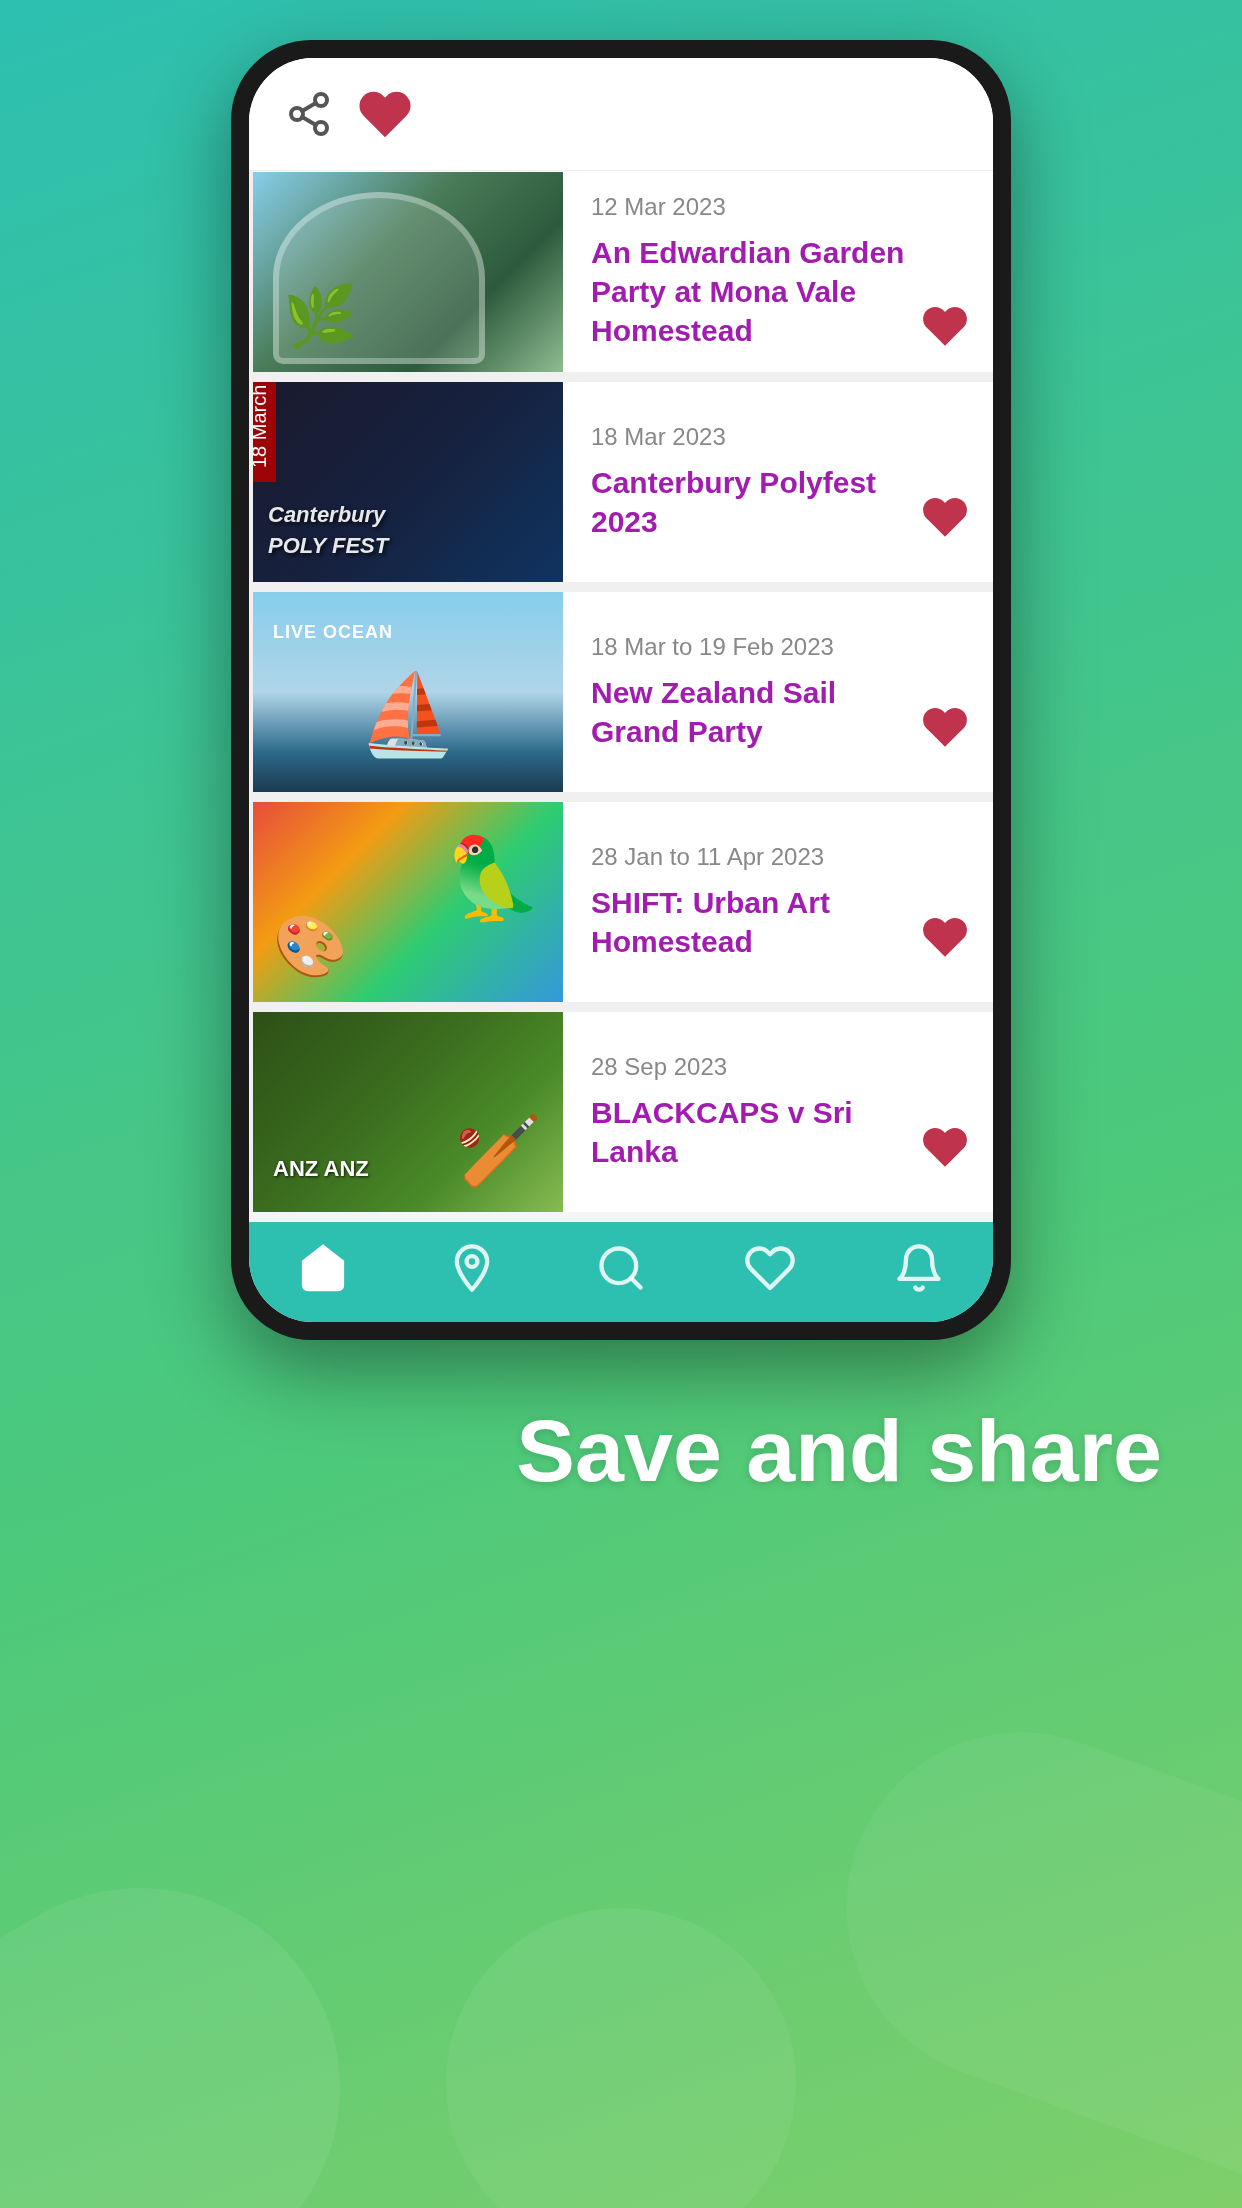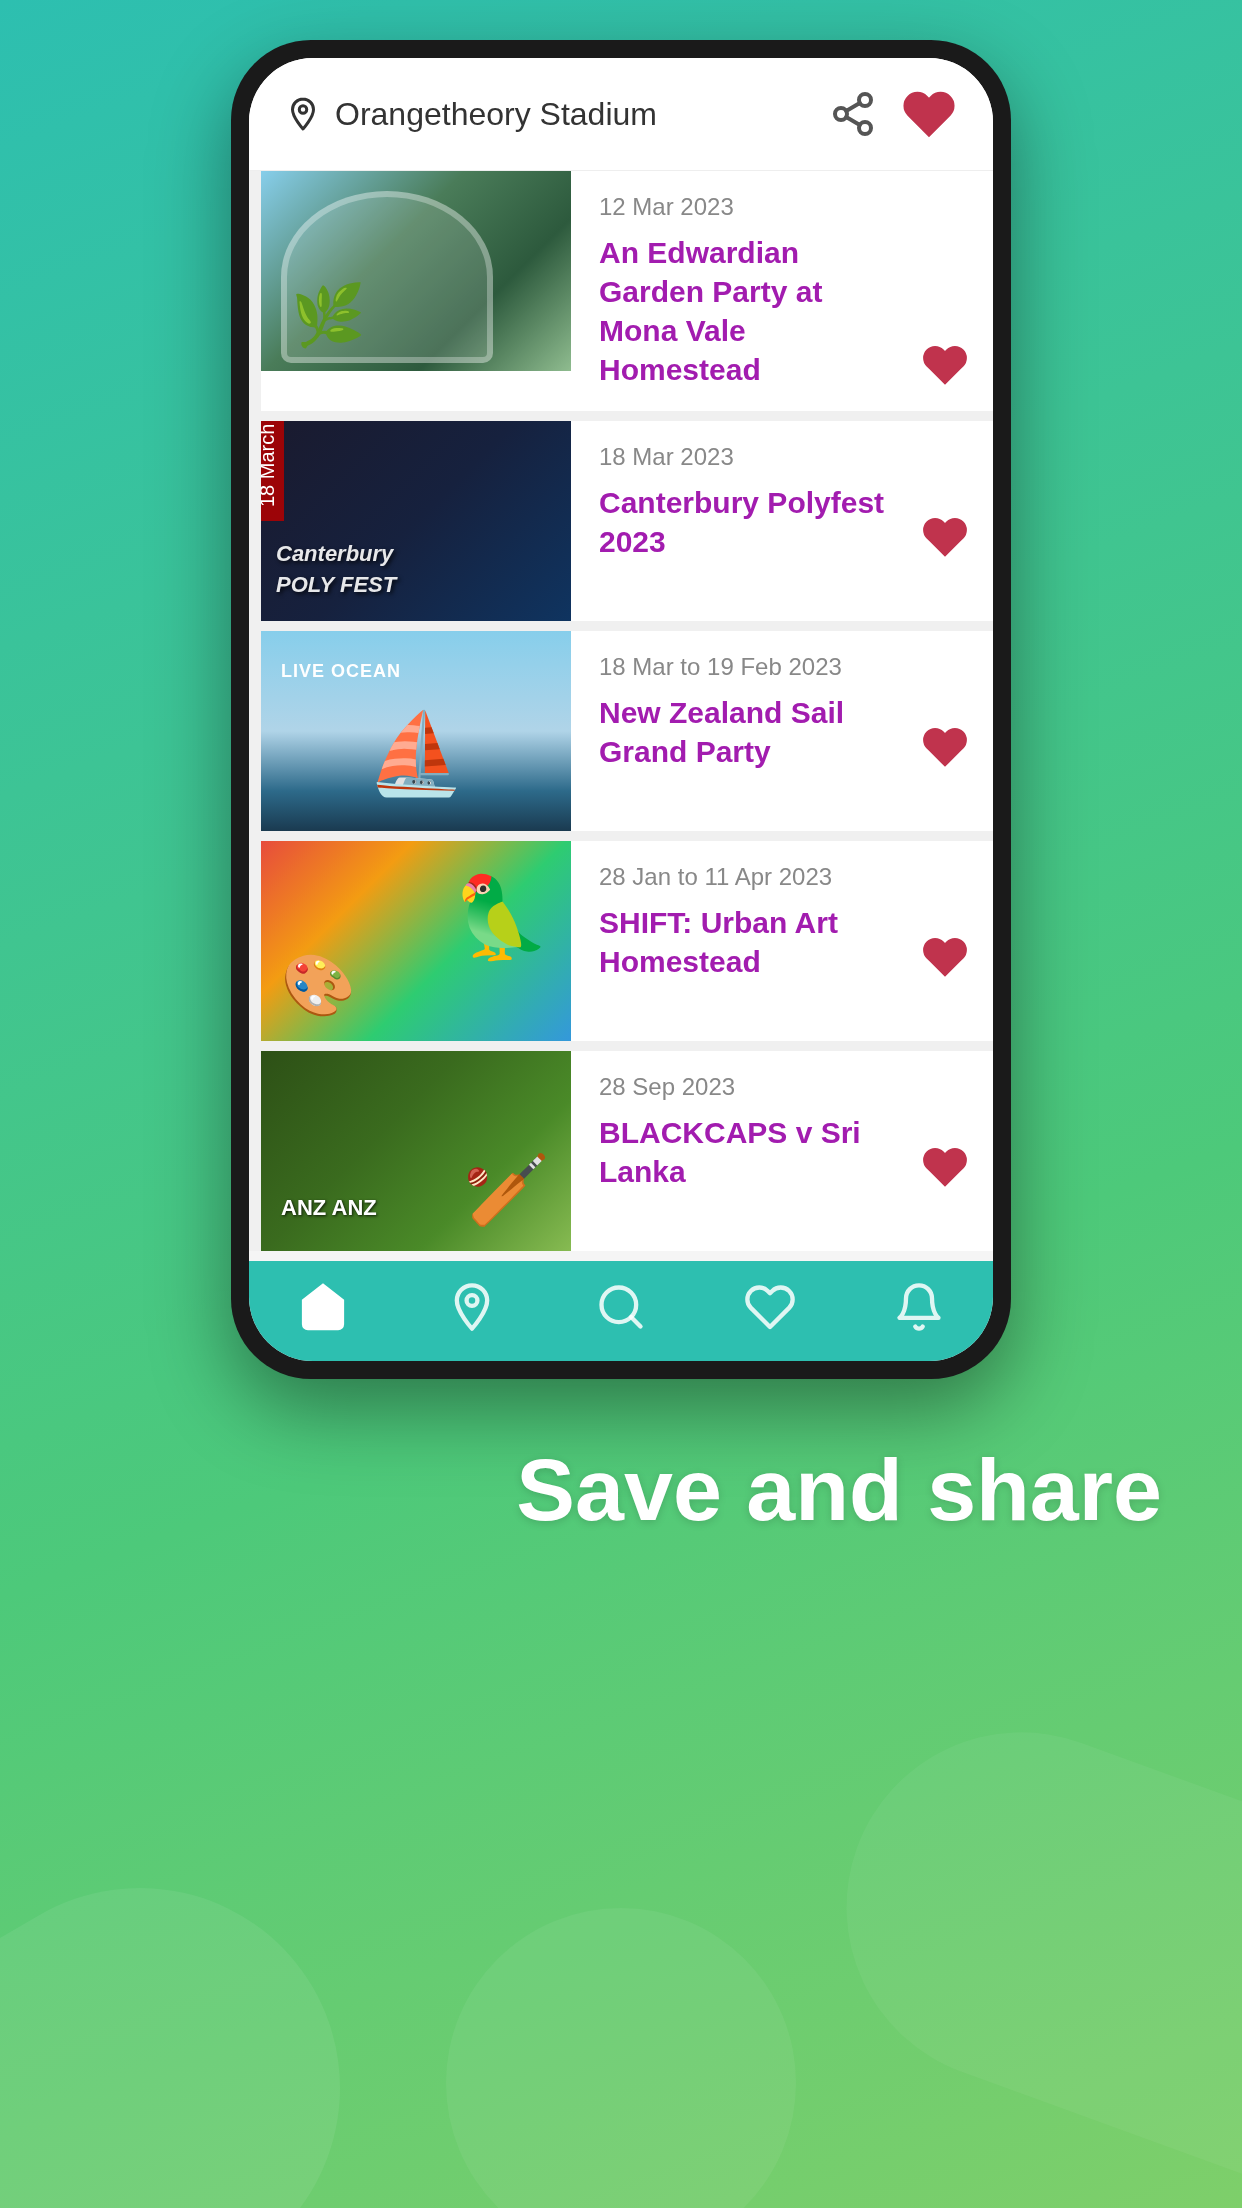--- a/index.html
+++ b/index.html
@@ -80,24 +80,24 @@
     }
 
     
     .events-list {
       background: #f0f0f0;
       padding: 0;
     }
 
     .event-card {
       background: #ffffff;
-      margin: 0 0 10px 12px;
+      margin: 0 0 10px 4px;
       display: flex;
       flex-direction: row;
-      align-items: flex-start;
+      align-items: center;
       min-height: 200px;
       position: relative;
     }
 
     .event-card:first-child {
       margin-top: 0;
     }
 
     .event-image {
       width: 310px;
@@ -350,28 +350,20 @@
 <div class="bg-decoration">
   <div class="leaf1"></div>
   <div class="leaf2"></div>
   <div class="leaf3"></div>
 </div>
 
 <div class="phone-frame">
   <div class="phone-screen">
 
     <div class="location-header">
-      <div class="location-left">
-
-        <svg class="location-pin-icon" viewBox="0 0 24 24" fill="none" stroke="#333" stroke-width="2" stroke-linecap="round" stroke-linejoin="round">
-          <path d="M12 2C8.13 2 5 5.13 5 9c0 5.25 7 13 7 13s7-7.75 7-13c0-3.87-3.13-7-7-7z"></path>
-          <circle cx="12" cy="9" r="2.5"></circle>
-        </svg>
-        <span class="location-name">Orangetheory Stadium</span>
-      </div>
       <div class="location-actions">
 
         <svg class="share-icon" viewBox="0 0 24 24" fill="none" stroke="#555" stroke-width="2" stroke-linecap="round" stroke-linejoin="round">
           <circle cx="18" cy="5" r="3"></circle>
           <circle cx="6" cy="12" r="3"></circle>
           <circle cx="18" cy="19" r="3"></circle>
           <line x1="8.59" y1="13.51" x2="15.42" y2="17.49"></line>
           <line x1="15.41" y1="6.51" x2="8.59" y2="10.49"></line>
         </svg>
 

